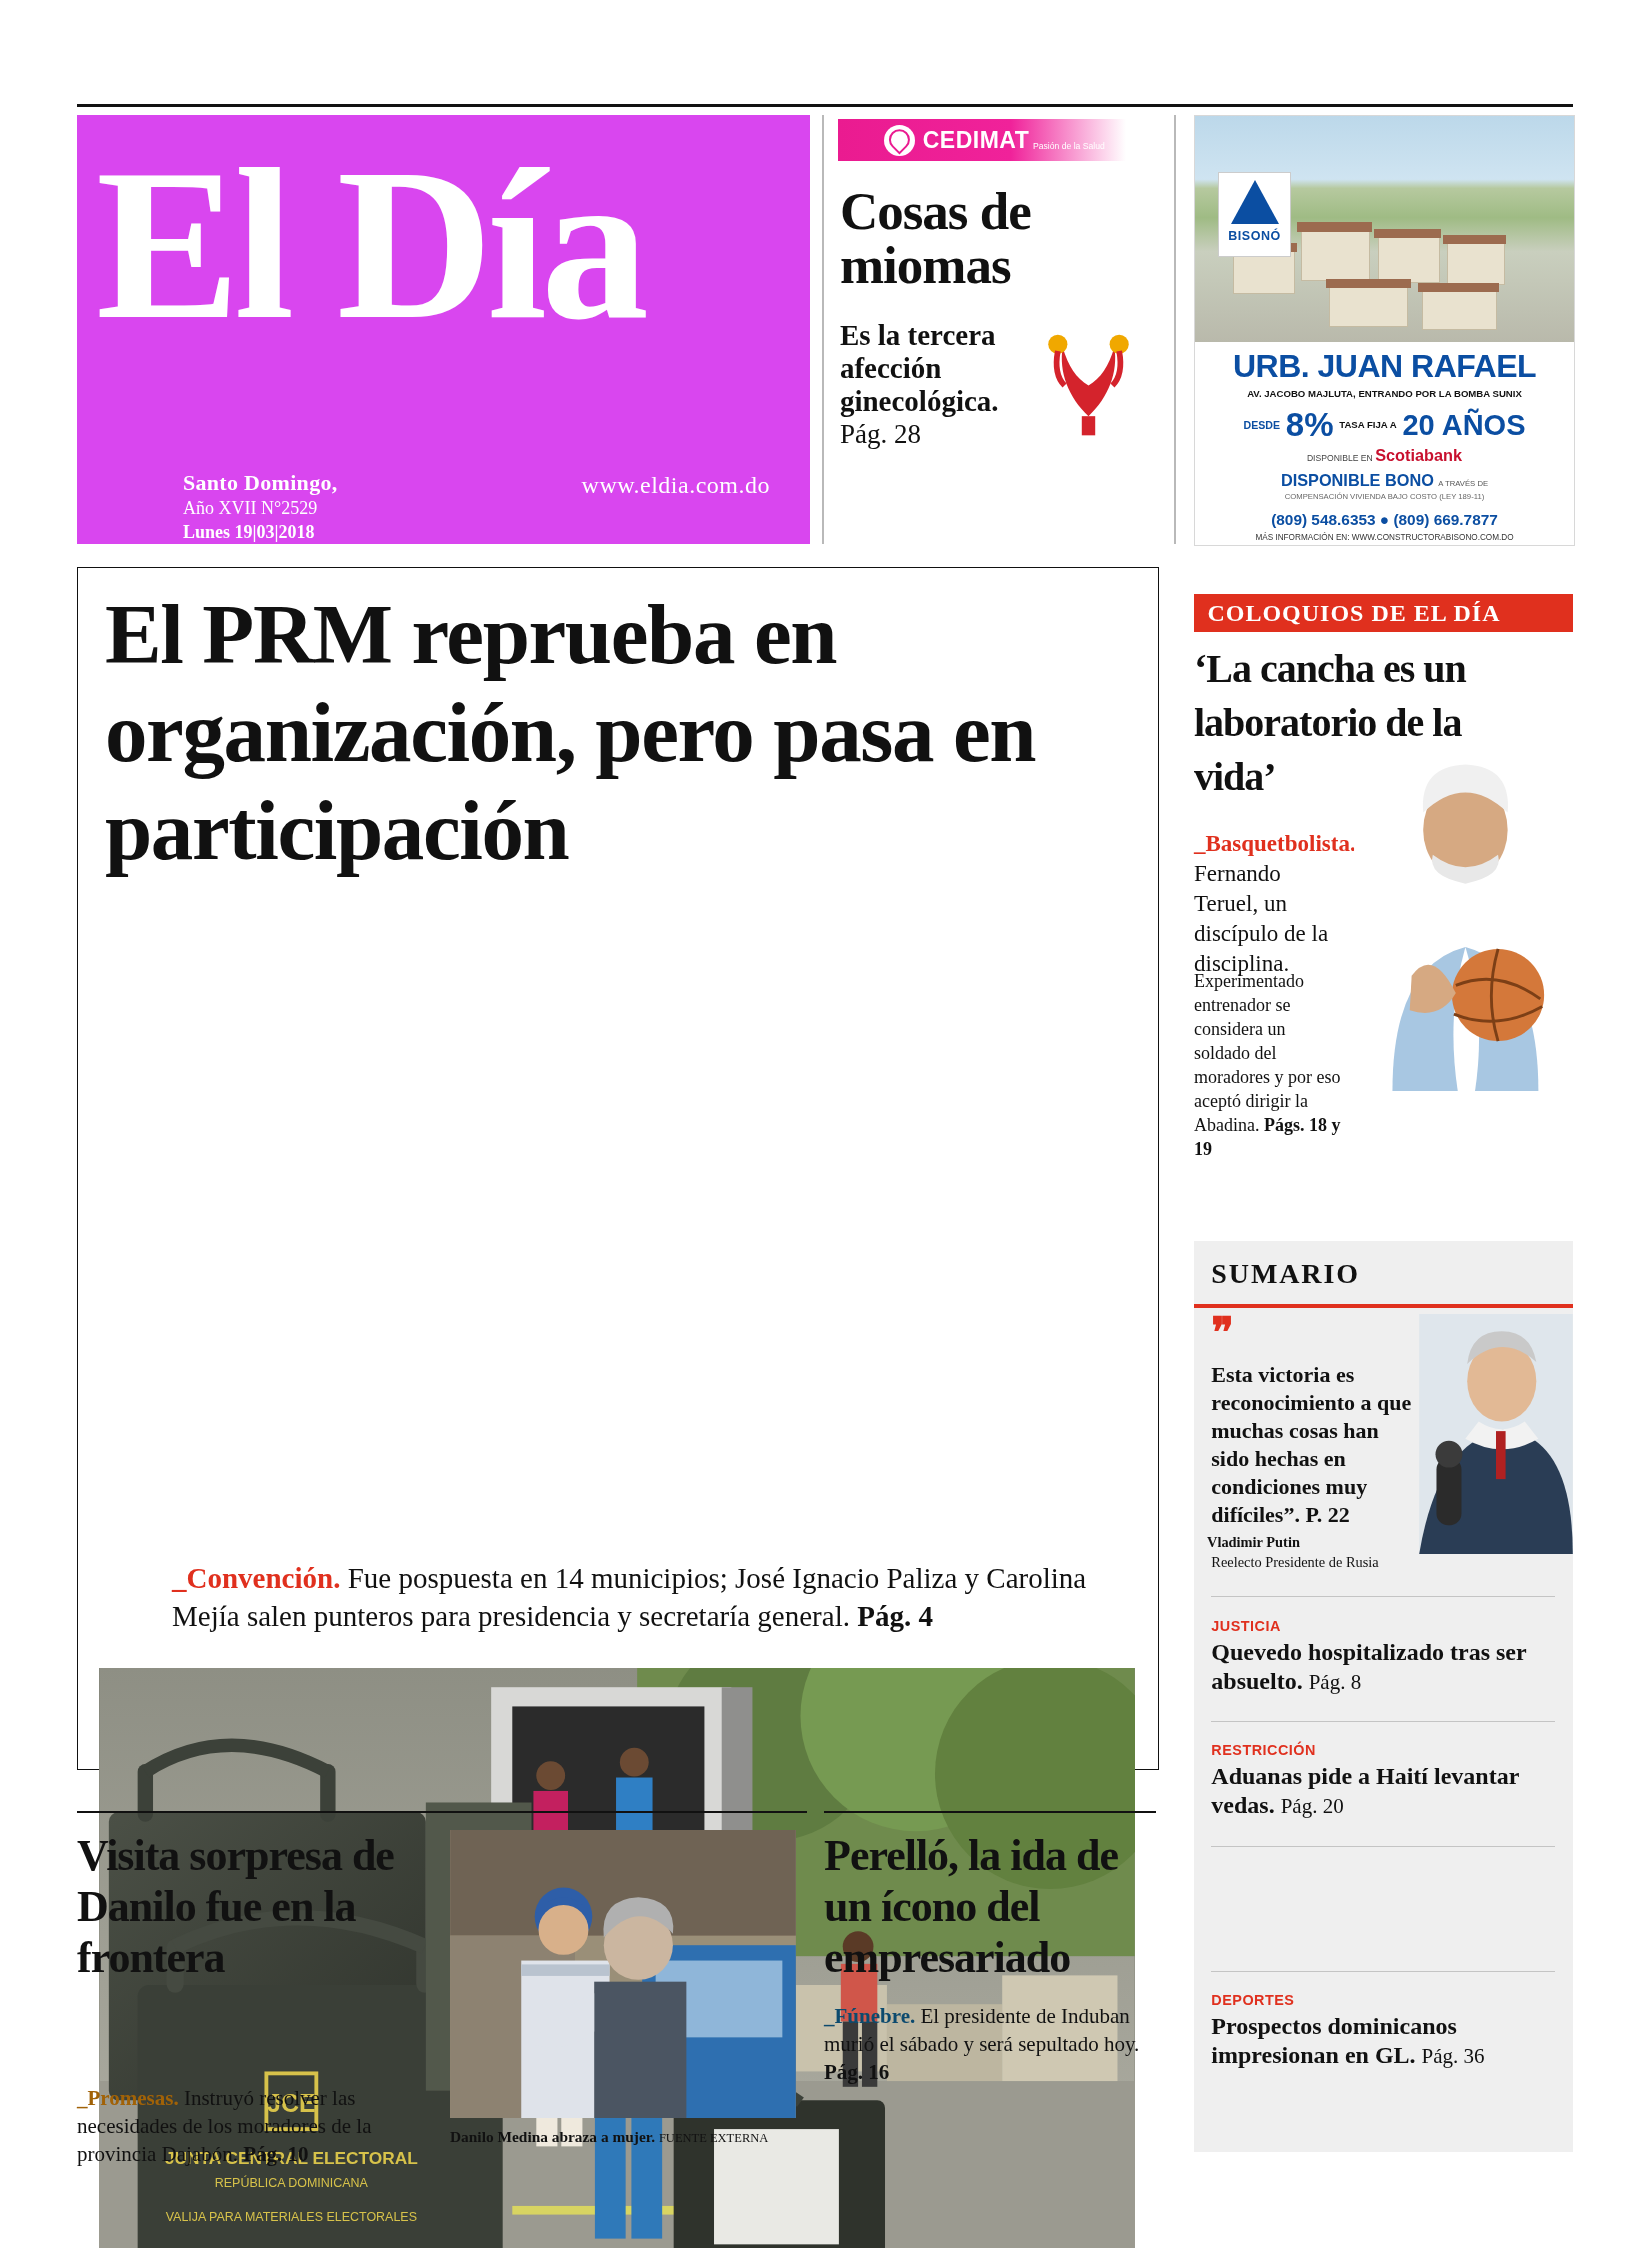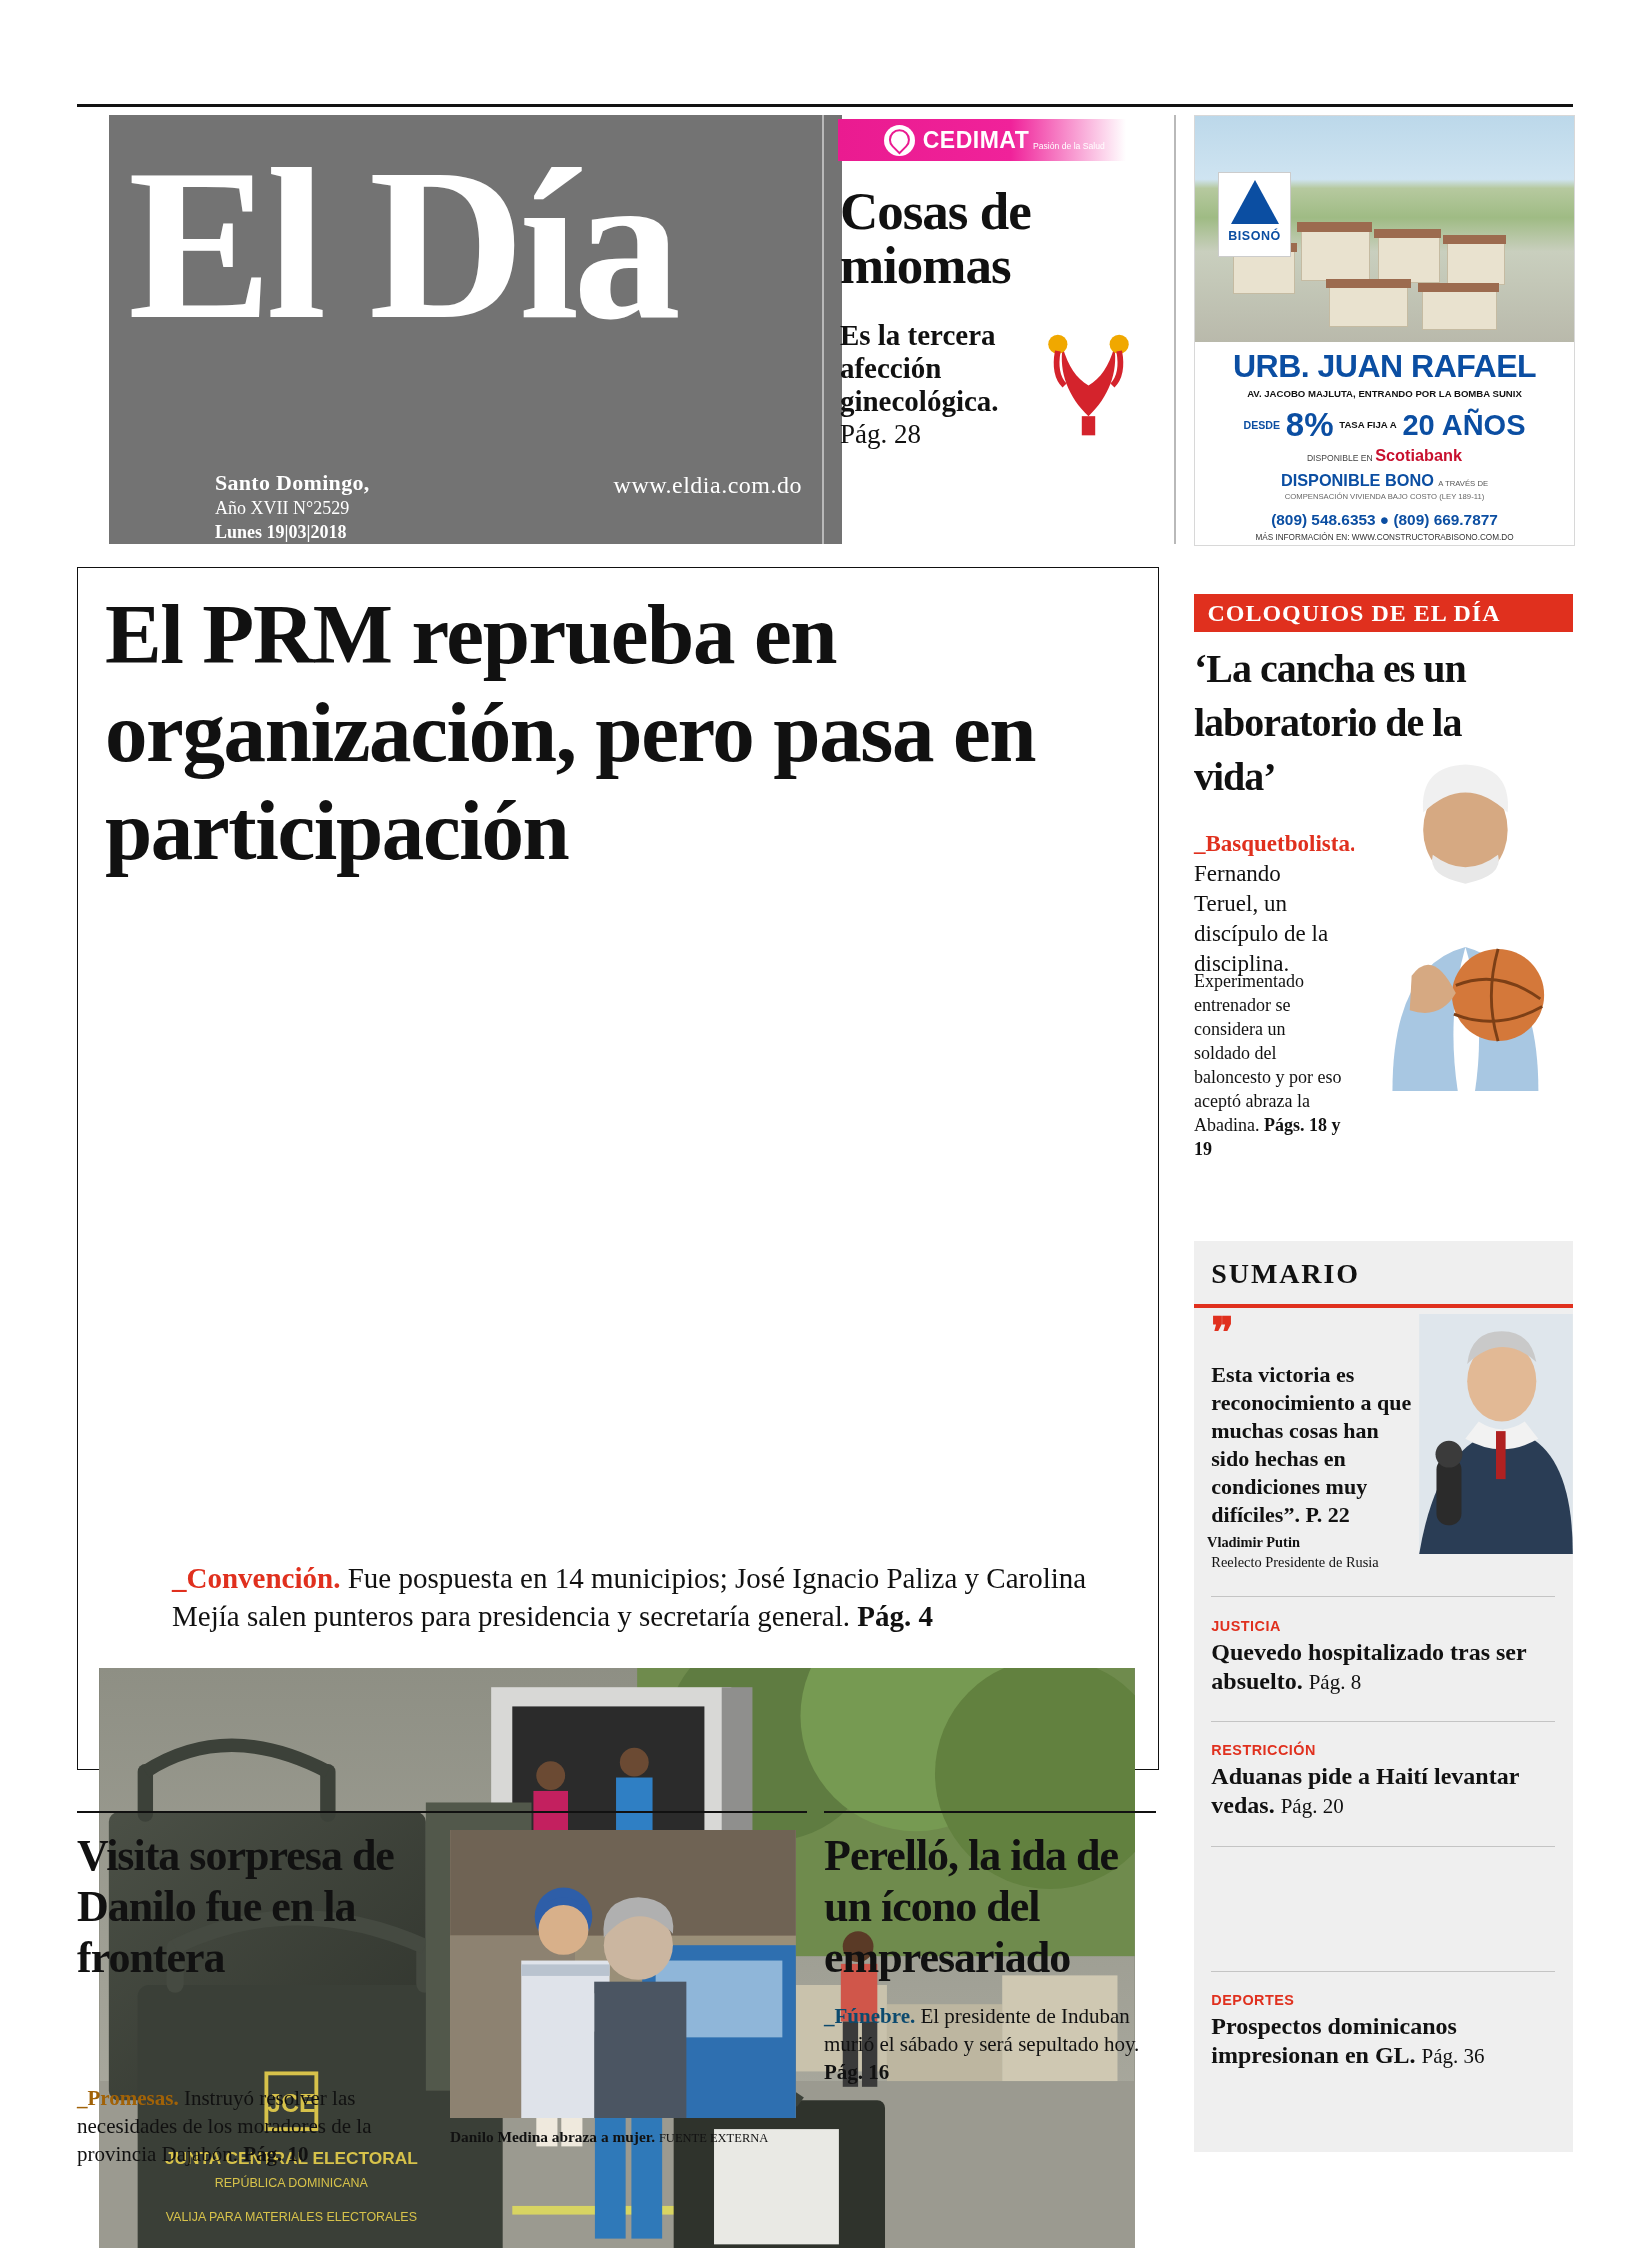--- a/index.html
+++ b/index.html
@@ -27,23 +27,22 @@
     position: absolute;
     left: 77px; top: 104px;
     width: 1496px; height: 2.9px;
     background: #111;
   }
   
   .masthead {
     position: absolute;
     left: 77px; top: 115px;
     width: 733px; height: 429px;
-    background: #737373;
+    background: #d946ef;
     overflow: hidden;
-    margin-left: 32px;
   }
   .masthead .logo {
     position: absolute;
     left: 19px; top: 19px;
     width: 701px;
     color: #fff;
     font-family: "Liberation Serif", serif;
     font-weight: bold;
     font-size: 216px;
     line-height: 221px;
@@ -695,21 +694,21 @@
   </div>
 
   <div class="coloquios-bar">COLOQUIOS DE EL DÍA</div>
   <div class="coloquios">
     <h3>‘La cancha es un laboratorio de la vida’</h3>
     <div class="who">
       <span class="red">_<span>Basquetbolista.</span></span>
       <span>Fernando Teruel, un discípulo de la disciplina.</span>
     </div>
     <div class="note">
-      <span style="font-weight:normal">Experimentado entrenador se considera un soldado del baloncesto y por eso aceptó abraza la Abadina.</span>
+      <span style="font-weight:normal">Experimentado entrenador se considera un soldado del moradores y por eso aceptó dirigir la Abadina.</span>
       <span>Págs. 18 y 19</span>
     </div>
     <div class="portrait">
       <svg viewBox="0 0 228 350" width="219" height="336">
         <rect width="228" height="350" fill="#ffffff"></rect>
         <ellipse cx="116" cy="78" rx="44" ry="52" fill="#d6a982"></ellipse>
         <path d="M72 60 q44 -42 88 0 q4 -48 -44 -50 q-48 2 -44 50z" fill="#f0f0f0"></path>
         <path d="M82 104 q34 26 68 0 q6 22 -34 30 q-40 -8 -34 -30z" fill="#e8e8e8"></path>
         <path d="M40 350 q0 -130 76 -150 q76 20 76 150z" fill="#a8c7e2"></path>
         <path d="M116 200 q-20 70 -8 150 h18 q12 -80 -10 -150z" fill="#ffffff"></path>

